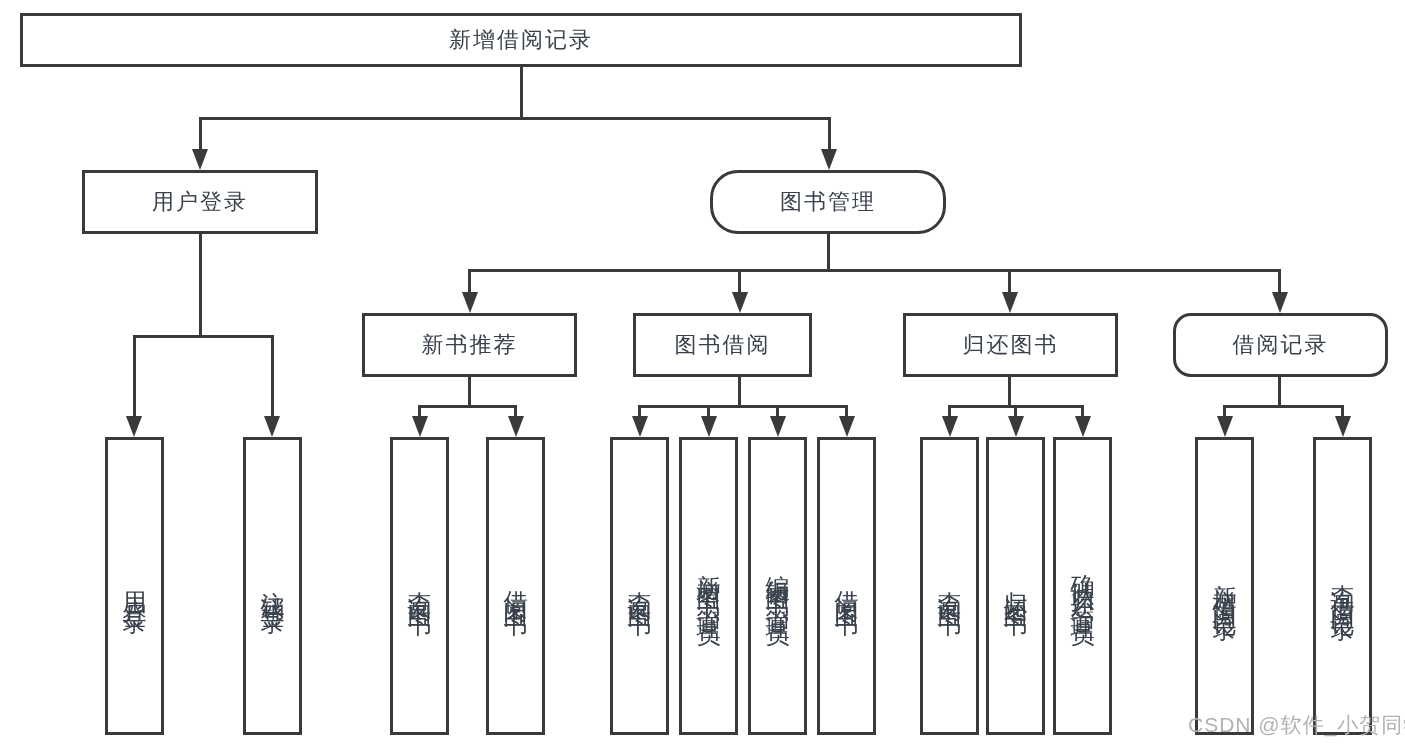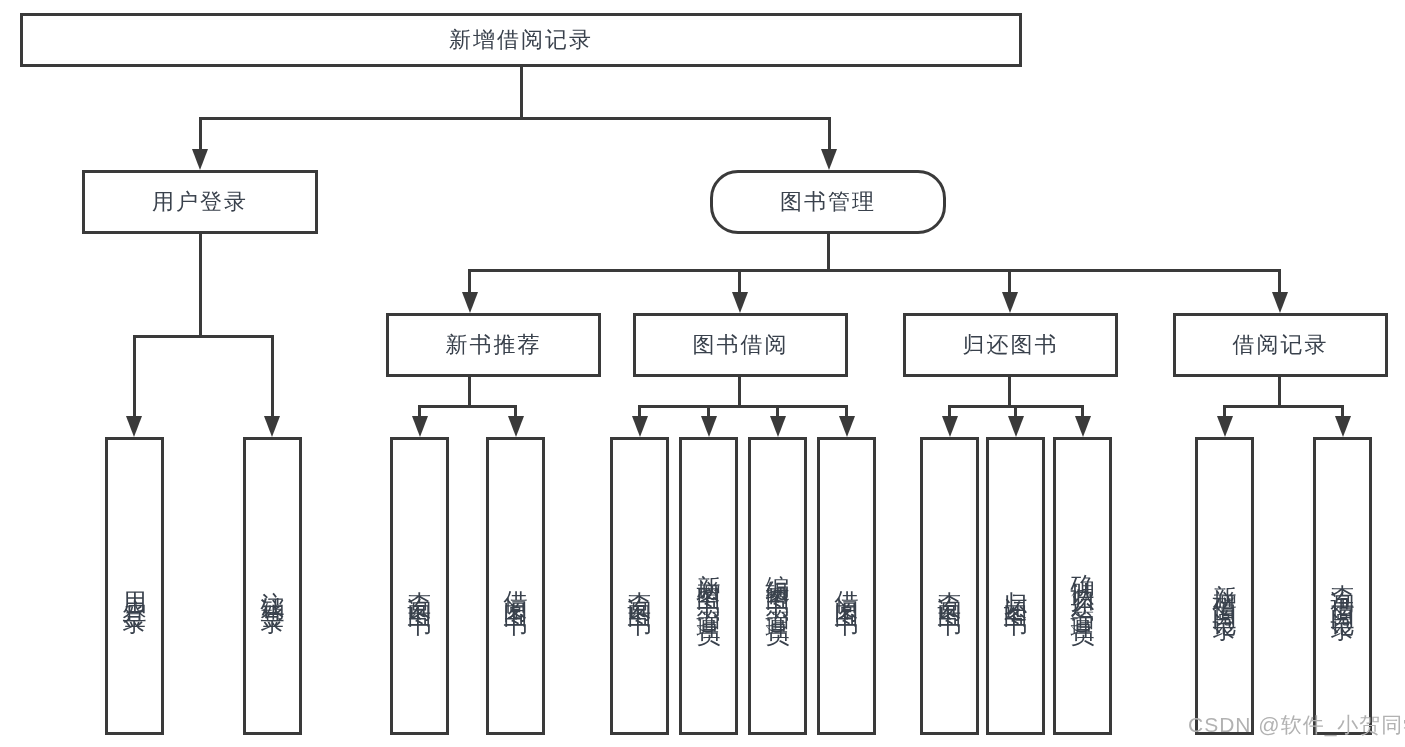--- a/index.html
+++ b/index.html
@@ -97,30 +97,30 @@
   <div class="hl" style="left:468px; top:269px; width:813px;"></div>
   <div class="vl" style="left:468px; top:269px; height:26px;"></div>
   <div class="vl" style="left:738px; top:269px; height:26px;"></div>
   <div class="vl" style="left:1008px; top:269px; height:26px;"></div>
   <div class="vl" style="left:1278px; top:269px; height:26px;"></div>
   <div class="ah" style="left:461.5px; top:292px;"></div>
   <div class="ah" style="left:731.5px; top:292px;"></div>
   <div class="ah" style="left:1001.5px; top:292px;"></div>
   <div class="ah" style="left:1271.5px; top:292px;"></div>
 
-  <div class="box" style="left:362px; top:313px; width:215px; height:64px;margin-left:24px;">
+  <div class="box" style="left:362px; top:313px; width:215px; height:64px;">
     <span>新书推荐</span>
   </div>
-  <div class="box" style="left:633px; top:313px; width:215px; height:64px;">
+  <div class="box" style="left:633px; top:313px; width:179px; height:64px;">
     <span>图书借阅</span>
   </div>
   <div class="box" style="left:903px; top:313px; width:215px; height:64px;">
     <span>归还图书</span>
   </div>
-  <div class="box" style="left:1173px; top:313px; width:215px; height:64px;">
+  <div class="box" style="left:1173px; top:313px; width:215px; height:64px;border-radius:18px;">
     <span>借阅记录</span>
   </div>
 
   <div class="vl" style="left:468px; top:377px; height:31px;"></div>
   <div class="hl" style="left:418px; top:405px; width:99px;"></div>
   <div class="vl" style="left:418px; top:405px; height:13px;"></div>
   <div class="vl" style="left:514px; top:405px; height:13px;"></div>
   <div class="ah" style="left:411.5px; top:416px;"></div>
   <div class="ah" style="left:507.5px; top:416px;"></div>
 

